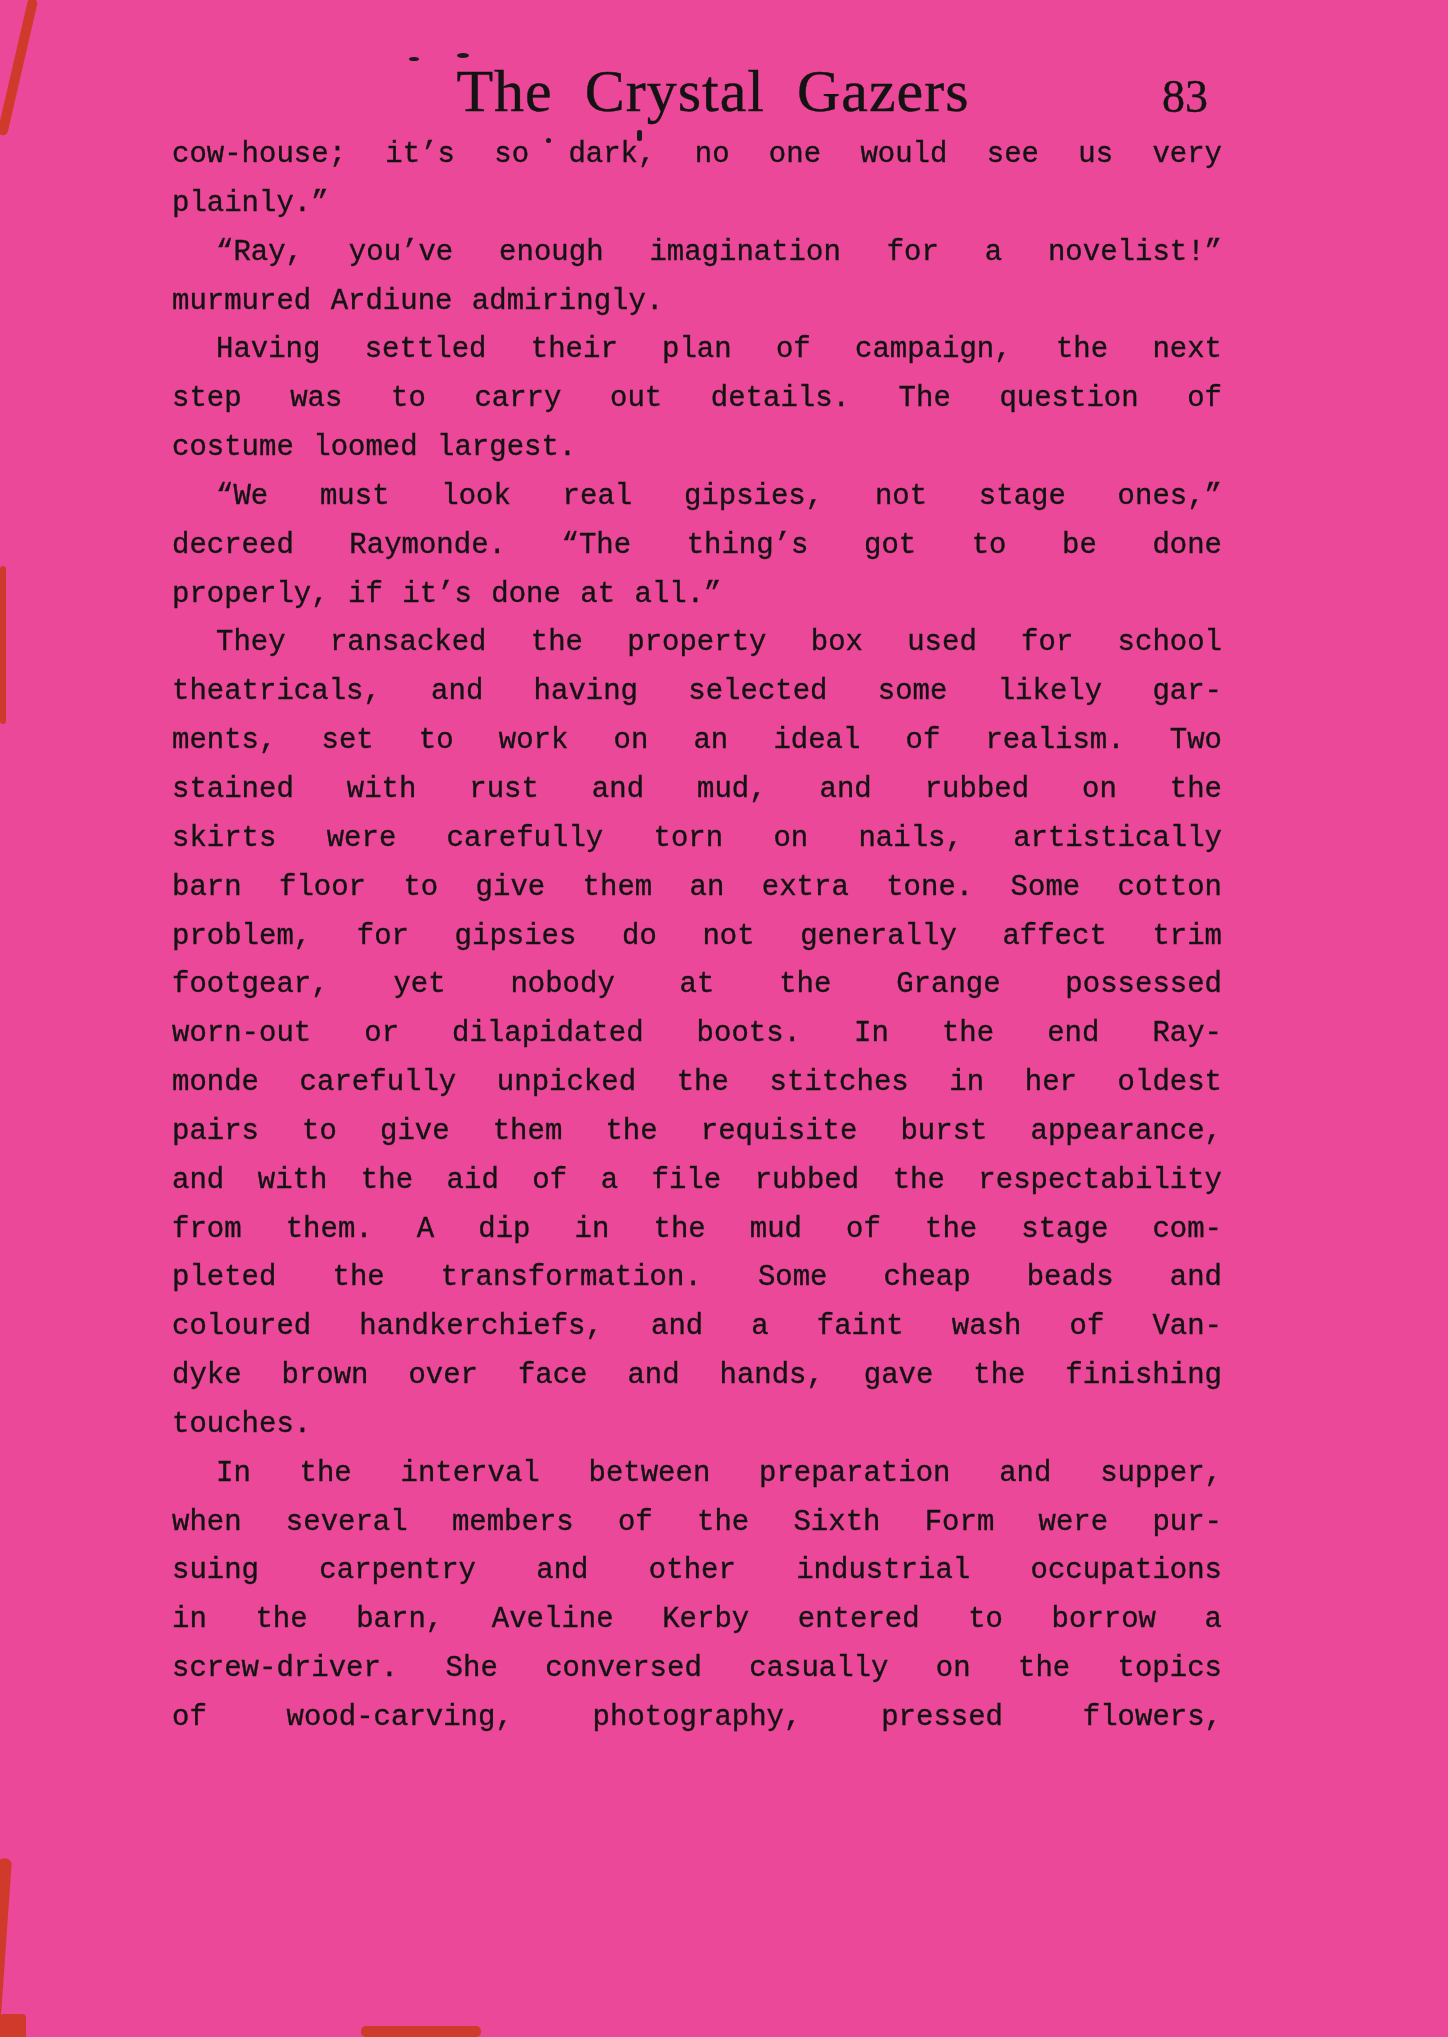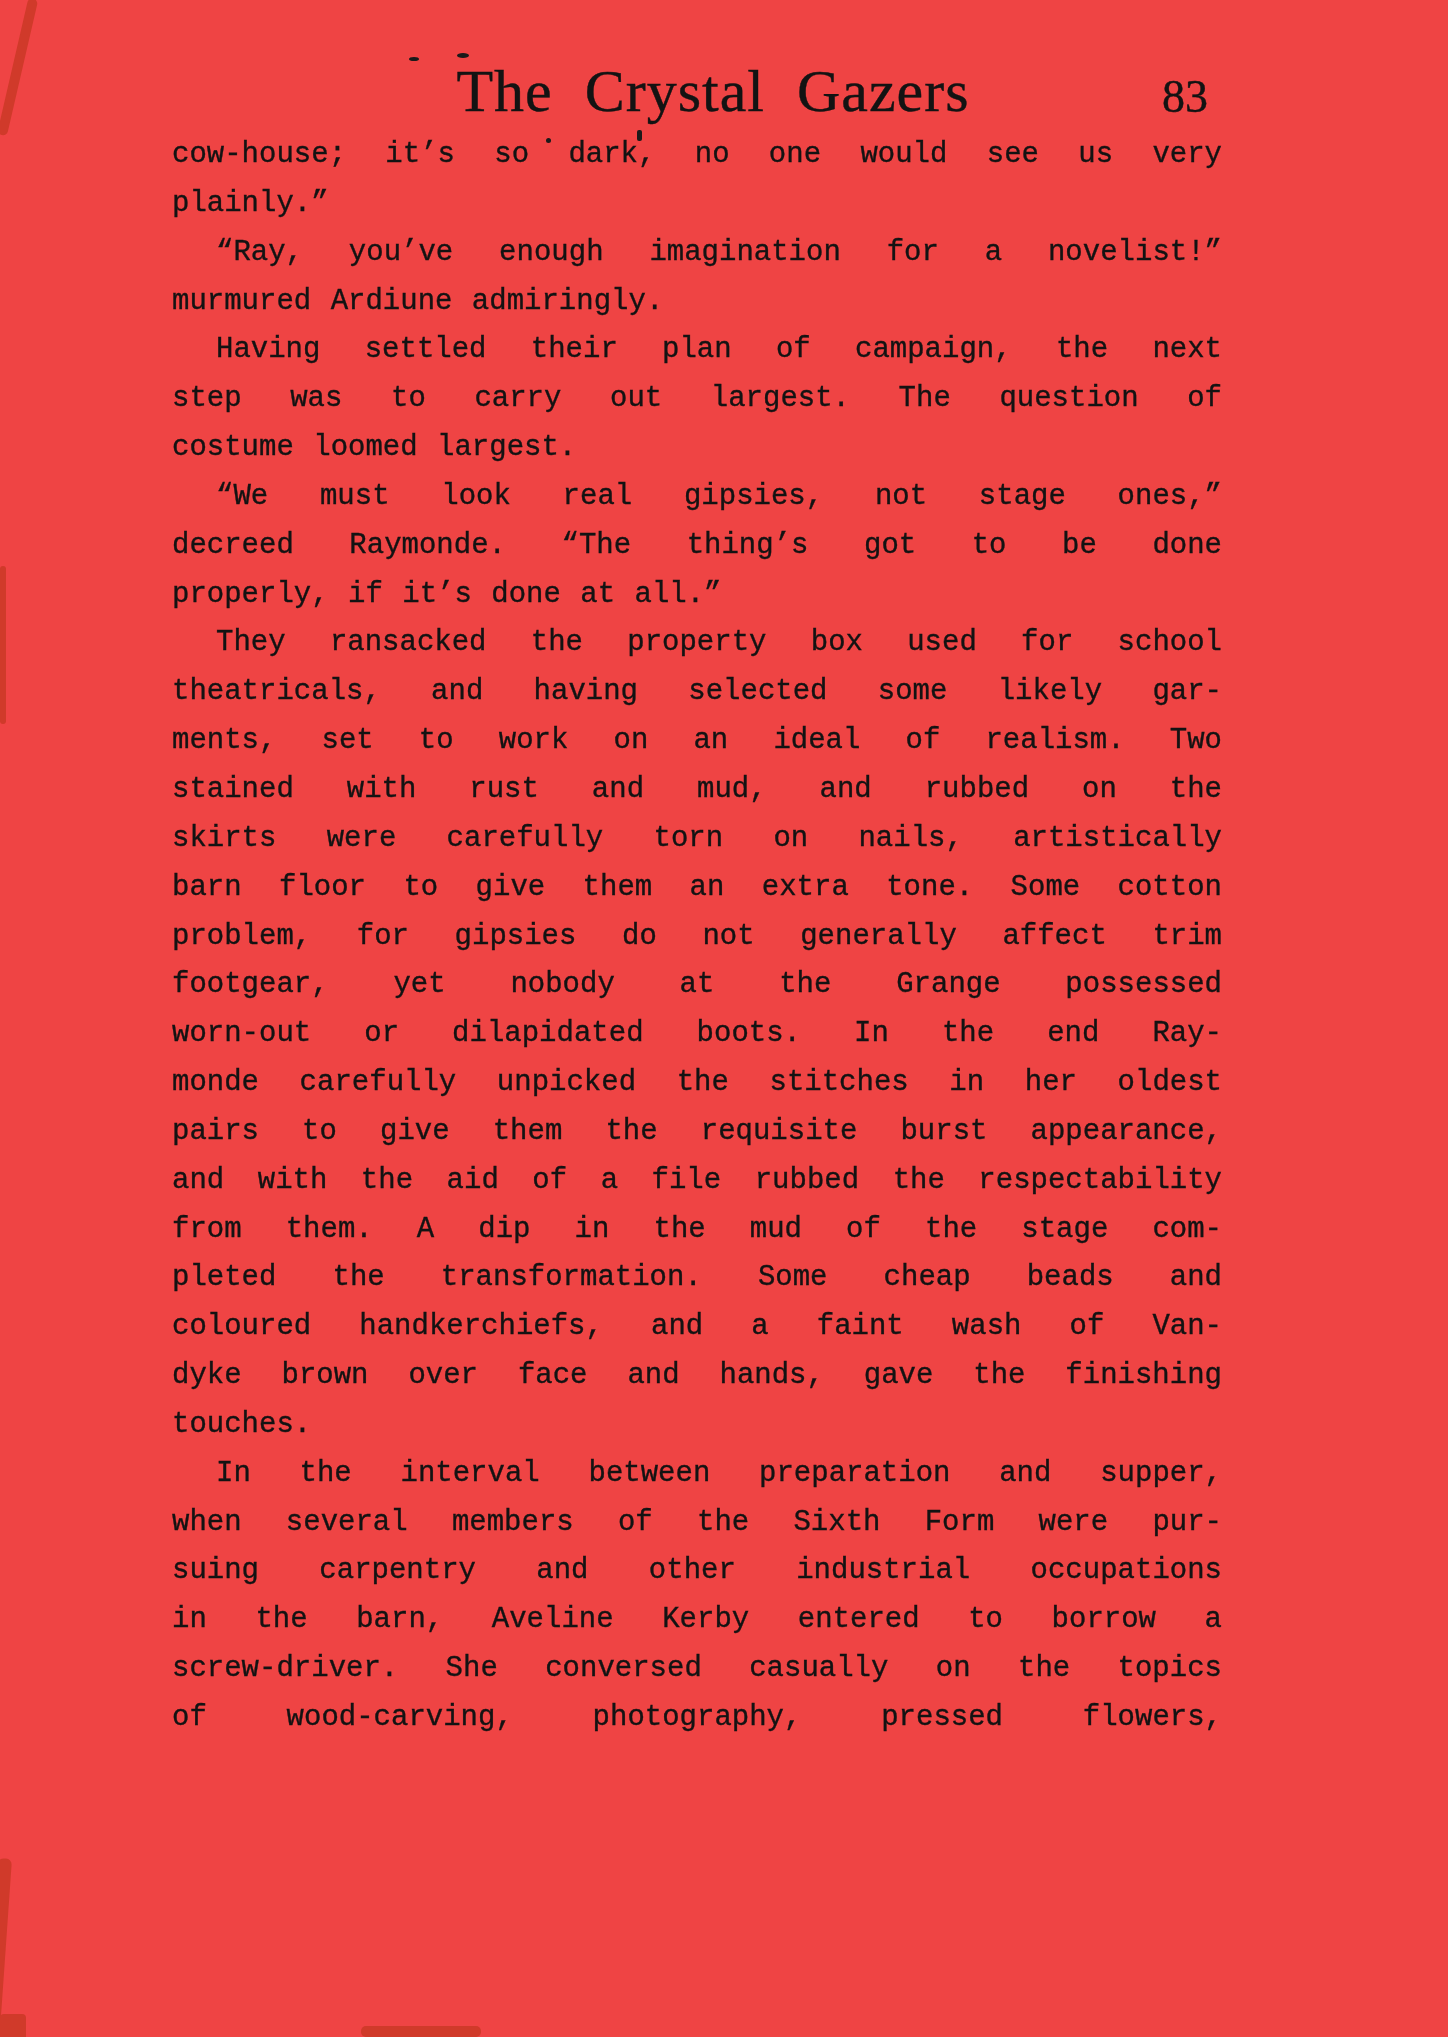--- a/index.html
+++ b/index.html
@@ -1,21 +1,21 @@
 <!DOCTYPE html>
 <html><head>
 <meta charset="utf-8">
 <style>
   html, body { margin: 0; padding: 0; background: #e8e8e8; }
   .page {
     position: relative;
     width: 1448px;
     height: 2037px;
     margin: 0 auto;
-    background: #ef4444;
+    background: #ec4899;
     overflow: hidden;
     font-family: "Liberation Serif", "DejaVu Serif", serif;
     color: #131313;
   }
   .page * { box-sizing: border-box; }
 
   .running-title {
     position: absolute;
     left: 163px; top: 58px;
     width: 1100px;
@@ -95,21 +95,21 @@
 
   <div class="running-title">The Crystal Gazers</div>
   <div class="page-number">83</div>
 
   <div class="body-text">
     <div class="line">cow-house; it’s so dark, no one would see us very</div>
     <div class="line end">plainly.”</div>
     <div class="line ind">“Ray, you’ve enough imagination for a novelist!”</div>
     <div class="line end">murmured Ardiune admiringly.</div>
     <div class="line ind">Having settled their plan of campaign, the next</div>
-    <div class="line">step was to carry out largest.  The question of</div>
+    <div class="line">step was to carry out details.  The question of</div>
     <div class="line end">costume loomed largest.</div>
     <div class="line ind">“We must look real gipsies, not stage ones,”</div>
     <div class="line">decreed Raymonde.  “The thing’s got to be done</div>
     <div class="line end">properly, if it’s done at all.”</div>
     <div class="line ind">They ransacked the property box used for school</div>
     <div class="line">theatricals, and having selected some likely gar-</div>
     <div class="line">ments, set to work on an ideal of realism.  Two</div>
     <div class="line">stained with rust and mud, and rubbed on the</div>
     <div class="line">skirts were carefully torn on nails, artistically</div>
     <div class="line">barn floor to give them an extra tone.  Some cotton</div>

